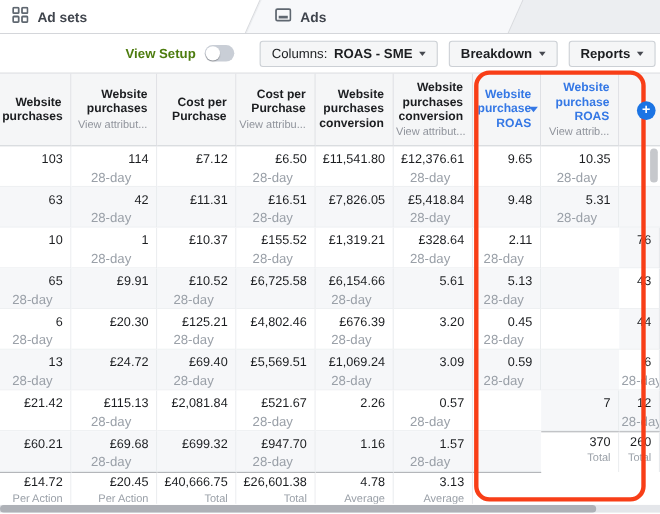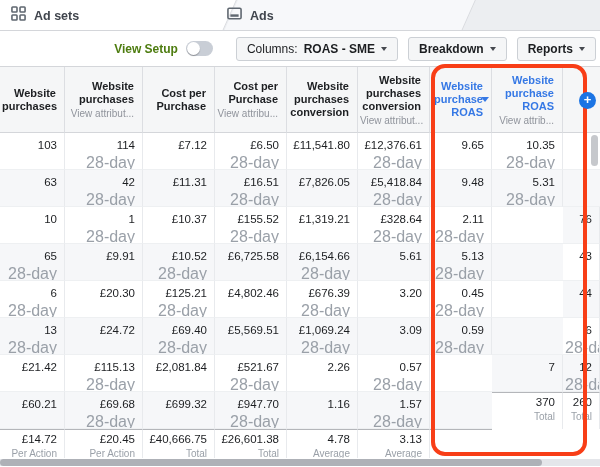--- a/index.html
+++ b/index.html
@@ -8,21 +8,21 @@
   #page { position:relative; width:600px; height:467px; overflow:hidden; background:#fff; }
 
   
   .tab-bar { position:absolute; top:0; left:0; width:600px; height:31px;
     background:#eceef1; border-bottom:1px solid #d4d6da; overflow:hidden; }
   .tab-shape { position:absolute; top:0; height:31px; transform:skewX(-24deg); }
   .tab-shape.t1 { left:-44px; width:274px; background:#fff; border-right:1px solid #d8dade; }
   .tab-shape.t2 { left:231px; width:238px; background:#f7f8fa; border-right:1px solid #d8dade; }
   .tab-hit { position:absolute; top:0; height:31px; display:flex; align-items:center; gap:8px; z-index:2; }
   .tab-hit.h1 { left:11px; }
-  .tab-hit.h2 { left:227px; }
+  .tab-hit.h2 { left:250px; }
   .tab-label { font-size:12.5px; font-weight:bold; color:#40454d; }
 
   
   .toolbar { position:absolute; top:31px; left:0; width:600px; height:35px; background:#fff;
     display:flex; align-items:center; justify-content:flex-end; padding-right:4px; }
   .vs-label { font-size:12px; font-weight:bold; color:#4d7c0f; margin-right:8px; }
   .toggle { width:27px; height:15px; border-radius:8px; background:#c9ced6; position:relative; margin-right:13px; }
   .knob { position:absolute; left:1px; top:1px; width:13px; height:13px; border-radius:50%;
     background:#fff; box-shadow:0 1px 1px rgba(0,0,0,.3); }
   .tb-btn { height:24px; padding:0 10px; background:#f5f6f7; border:1px solid #ccd0d5;
@@ -46,21 +46,21 @@
   .h-sub { font-size:10px; font-weight:normal; color:#90949c; margin-top:2px; white-space:nowrap; }
   .h-cell.strip { border-right:none; }
   .sort-caret { position:absolute; right:2px; top:30px; width:0; height:0;
     border-left:4px solid transparent; border-right:4px solid transparent; border-top:5px solid #3578e5; }
 
   .cell { background:#fff; border-right:1px solid #e8eaed; border-bottom:1px solid #eef0f2;
     text-align:right; padding:6px 7px 0 2px; overflow:hidden; }
   .cell.alt { background:#f6f7f9; }
   .cell.strip { border-right:none; }
   .cell-value { font-size:11.5px; color:#1c1e21; line-height:13px; white-space:nowrap; }
-  .cell-sub { font-size:16px; color:#9aa0a8; margin-top:2px; white-space:nowrap; }
+  .cell-sub { font-size:12px; color:#9aa0a8; margin-top:2px; white-space:nowrap;text-align:center; }
 
   .tcell { background:#fff; border-top:1px solid #b4b6ba; border-right:1px solid #e8eaed;
     text-align:right; padding:3px 7px 0 2px; overflow:hidden; }
   .tcell.strip { border-right:none; }
   .tcell-value { font-size:11.5px; font-weight:normal; color:#1c1e21; line-height:13px; white-space:nowrap; }
   .tcell-sub { font-size:10px; color:#9aa0a8; margin-top:2px; white-space:nowrap; }
 
   
   .add-btn { position:absolute; left:579px; top:92px; width:17px; height:17px; border-radius:50%;
     background:#1b74e4; color:#fff; font-size:13px; font-weight:bold; line-height:16px;

